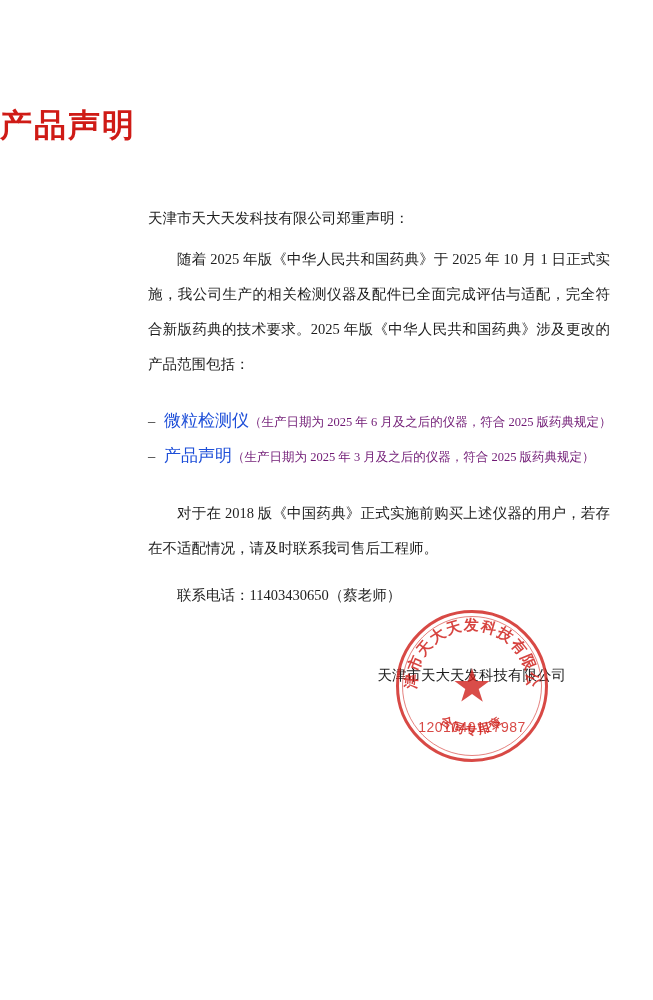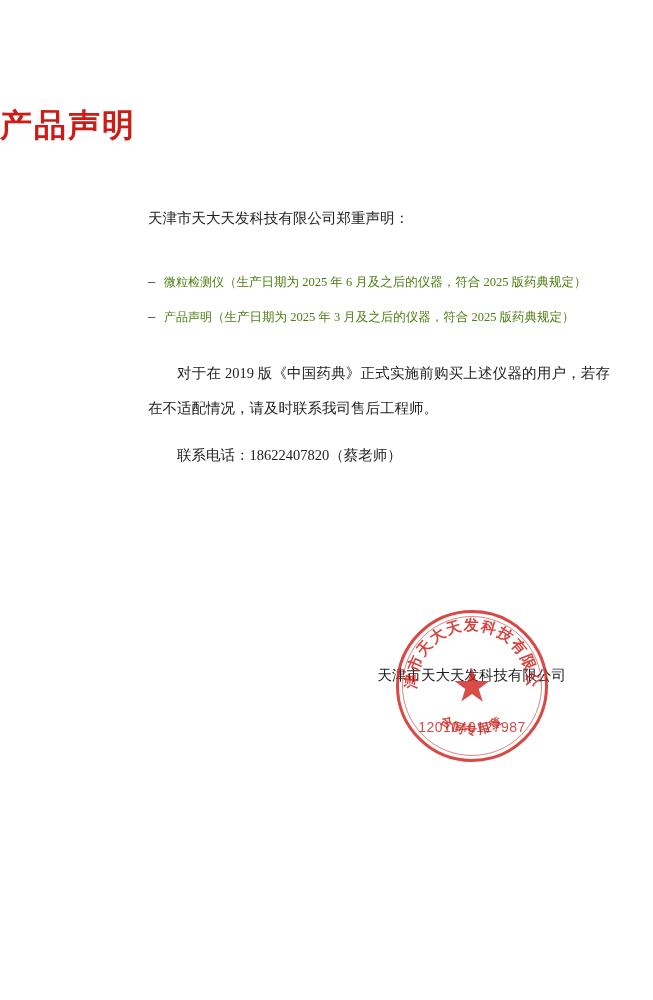--- a/index.html
+++ b/index.html
@@ -69,25 +69,25 @@
     line-height: 34px;
     color: #1d1d1d;
     white-space: nowrap;
   }
   .dash {
     display: inline-block;
     width: 16px;
     color: #1d1d1d;
   }
   .item-name {
-    font-size: 12px;
-    color: #4d7c0f;
+    font-size: 17px;
+    color: #1d4ed8;
   }
   .item-note {
-    color: #4d7c0f;
+    color: #701a75;
     font-size: 12.5px;
   }
 
   .signature-block {
     position: absolute;
     top: 658px;
     left: 0;
     width: 566px;
     text-align: right;
     color: #1d1d1d;
@@ -153,39 +153,40 @@
 <div class="page">
 
   <div class="doc-title">产品声明</div>
 
   <div class="body-block">
 
     <p class="p">天津市天大天发科技有限公司郑重声明：</p>
 
     <div class="gap-sm"></div>
 
+    <p class="p indent">随着 2025 年版《中华人民共和国药典》于 2025 年 10 月 1 日正式实施，我公司生产的相关检测仪器及配件已全面完成评估与适配，完全符合新版药典的技术要求。2025 年版《中华人民共和国药典》涉及更改的产品范围包括：</p>
 
     <div class="gap-lg"></div>
 
     <ul class="bullet-list">
       <li class="bullet-item">
         <span class="dash">–</span><span class="item-name">微粒检测仪</span><span class="item-note">（生产日期为 2025 年 6 月及之后的仪器，符合 2025 版药典规定）</span>
       </li>
       <li class="bullet-item">
         <span class="dash">–</span><span class="item-name">产品声明</span><span class="item-note">（生产日期为 2025 年 3 月及之后的仪器，符合 2025 版药典规定）</span>
       </li>
     </ul>
 
     <div class="gap-lg"></div>
 
-    <p class="p indent">对于在 2019 版《中国药典》正式实施前购买上述仪器的用户，若存在不适配情况，请及时联系我司售后工程师。</p>
+    <p class="p indent">对于在 2018 版《中国药典》正式实施前购买上述仪器的用户，若存在不适配情况，请及时联系我司售后工程师。</p>
 
     <div class="gap-md"></div>
 
-    <p class="p indent">联系电话：18622407820（蔡老师）</p>
+    <p class="p indent">联系电话：11403430650（蔡老师）</p>
 
   </div>
 
   <div class="signature-block">
     <div class="sig-line">天津市天大天发科技有限公司</div>
   </div>
 
   <div class="seal">
     <div class="ring"></div>
     <div class="ring-inner"></div>

